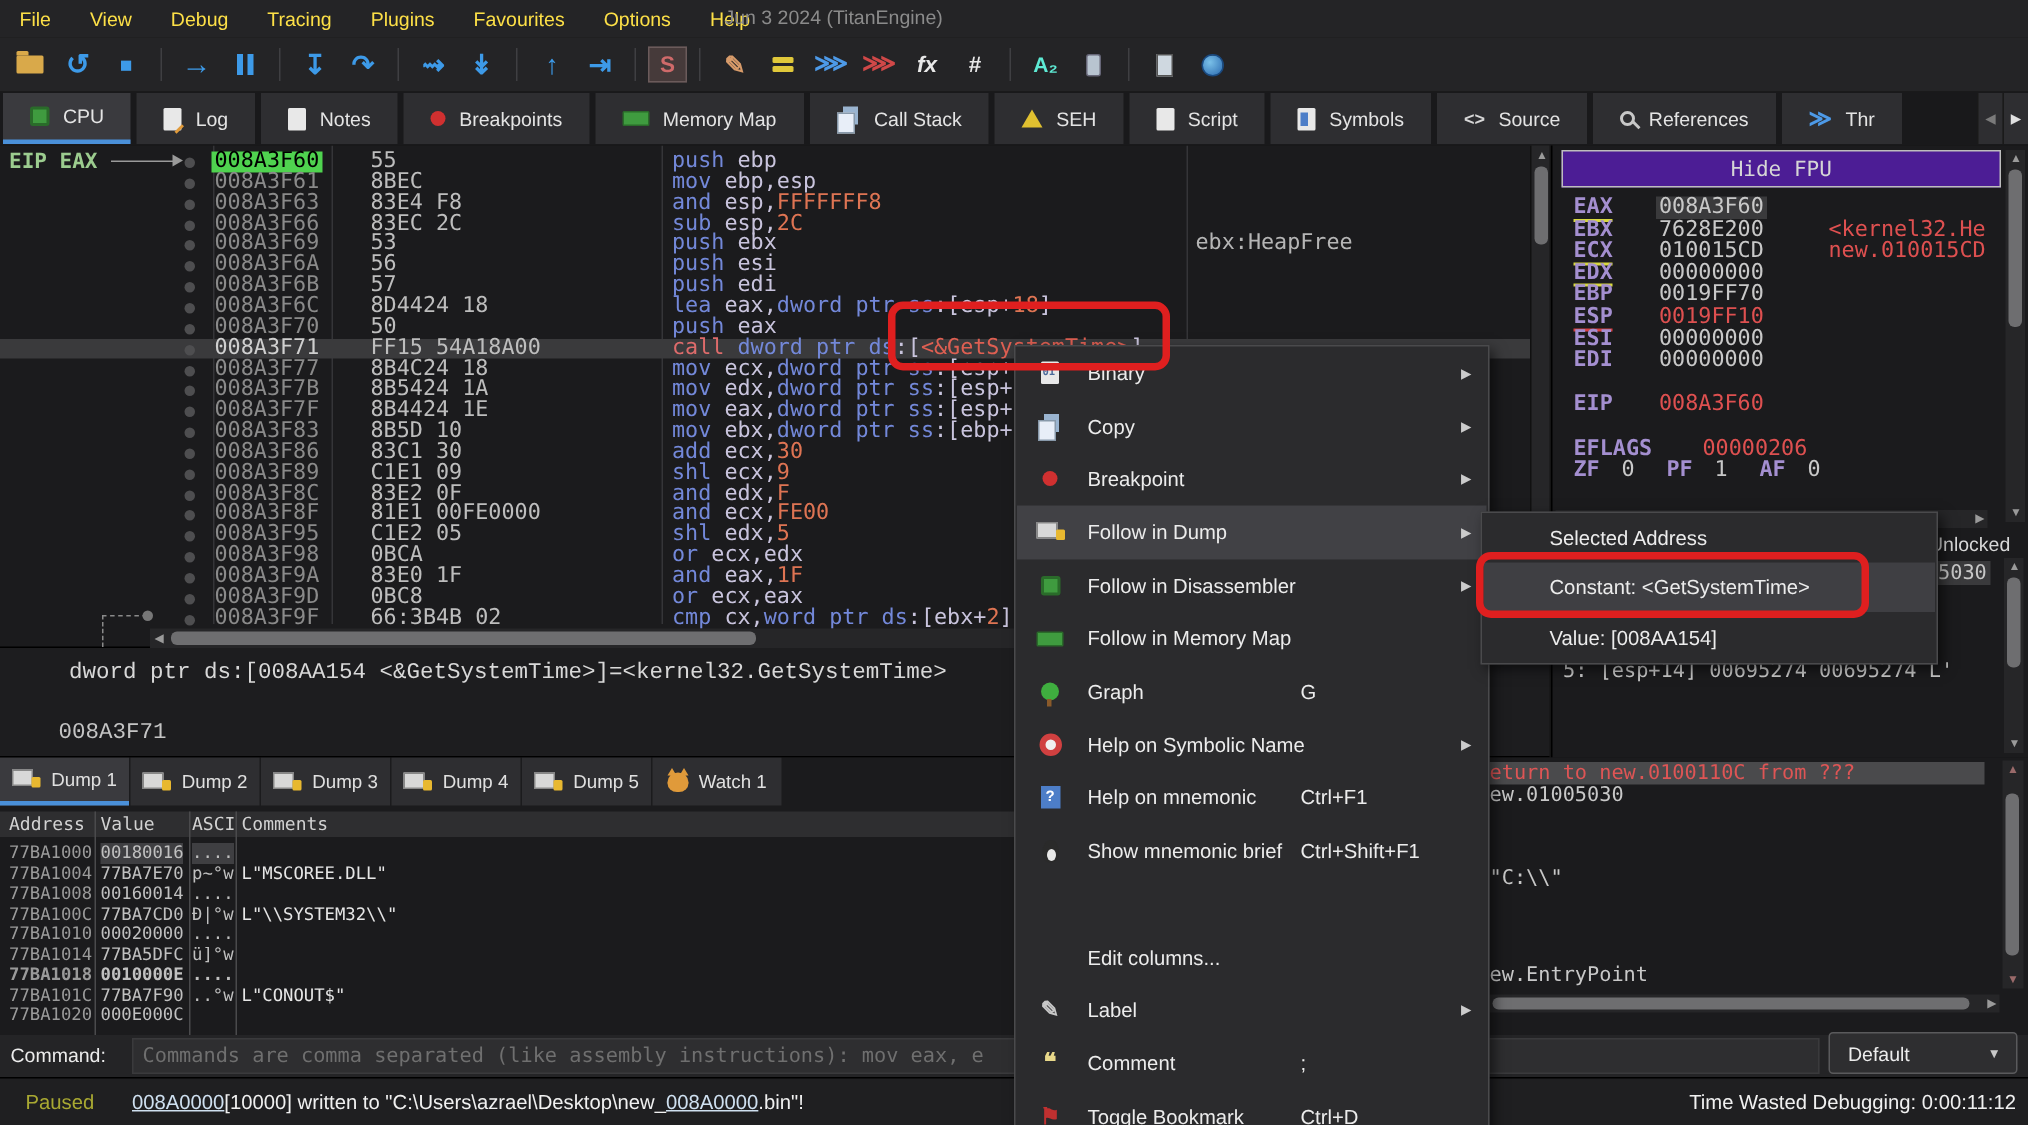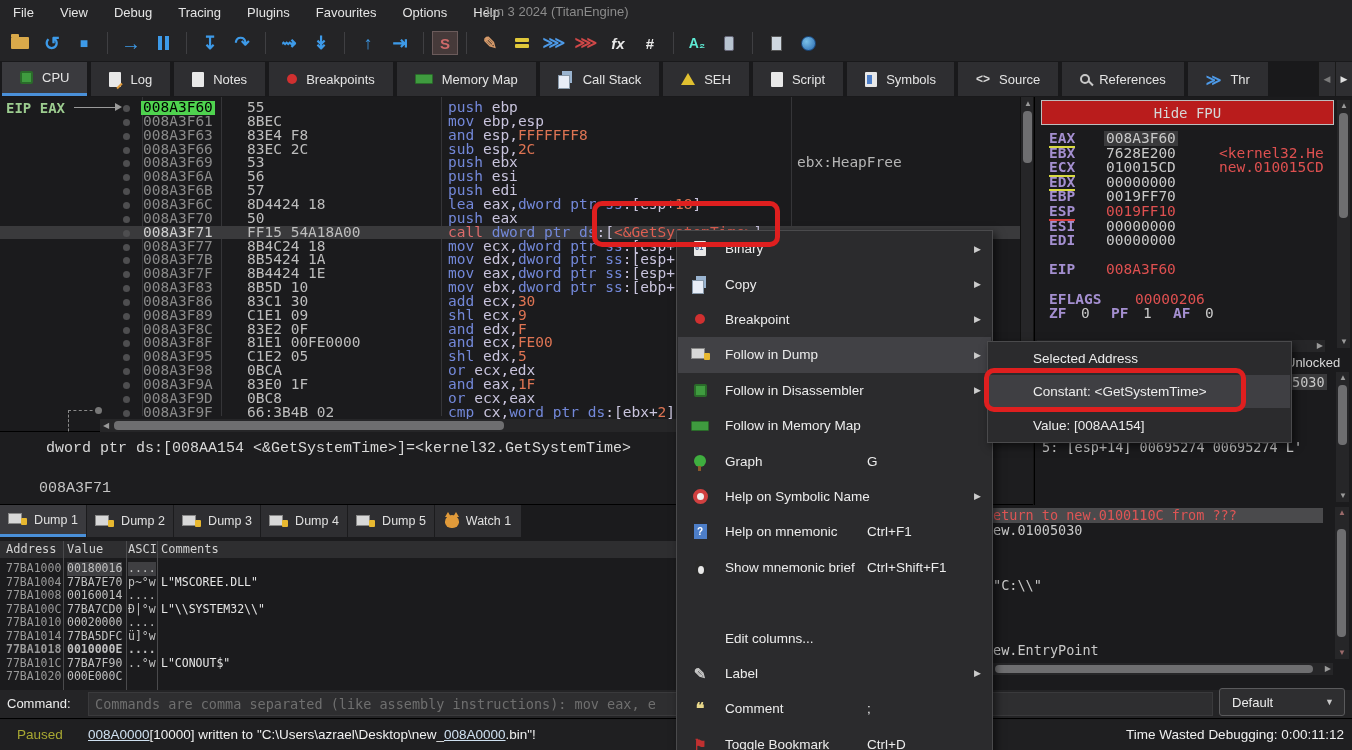--- a/index.html
+++ b/index.html
@@ -3,21 +3,21 @@
 <meta charset="utf-8">
 <style>
   * { margin:0; padding:0; box-sizing:border-box; }
   html,body { width:1352px; height:750px; overflow:hidden; background:#151515;
     font-family:"Liberation Sans", sans-serif; color:#e0e0e0; }
   .mono { font-family:Liberation Mono, monospace;margin-left:32px; }
   .abs { position:absolute; }
 
   
   #menubar { position:absolute; left:0; top:0; width:1352px; height:25px; background:#242426;
-    display:flex; align-items:center; font-size:13px; color:#e5e5e5; }
+    display:flex; align-items:center; font-size:13px; color:#fde047; }
   .menu-item { padding:0 13px; height:25px; display:flex; align-items:center; cursor:default; }
   #build-info { color:#8b8b8b; padding-left:10px; }
 
   #toolbar { position:absolute; left:0; top:25px; width:1352px; height:36px; background:#242426;
     display:flex; align-items:center; padding-left:4px; }
   .tbtn { width:30px; height:28px; display:flex; align-items:center; justify-content:center; margin:0 1px; }
   .tbtn.boxed { background:#463a3a; border:1px solid #6b5b5b; width:26px; height:24px; }
   .tsep { width:1px; height:22px; background:#3f3f42; margin:0 7px; }
   .gi { display:flex; align-items:center; justify-content:center; font-weight:bold; line-height:1; }
   .gi.italic { font-style:italic; }
@@ -64,21 +64,21 @@
   .sb { background:#262628; }
   .sb-thumb { position:absolute; background:#6e6e70; border-radius:4px; }
   .sb-arrow { position:absolute; color:#9a9a9a; font-size:8px; line-height:1; }
   #disasm-hsb { position:absolute; left:100px; top:419px; width:920px; height:13px; background:#262628; }
   #disasm-vsb { position:absolute; left:1020px; top:97px; width:13px; height:322px; background:#262628; border-left:1px solid #111; }
 
   
   #regs { position:absolute; left:1034px; top:97px; width:318px; height:408px; background:#1b1b1d;
     border-left:1px solid #000; overflow:hidden; }
   #hide-fpu { position:absolute; left:6px; top:3px; width:293px; height:25px; border:1px solid #bdbdbd;
-    background:#b91c1c; color:#d6d6d6; font-family:"DejaVu Sans Mono",monospace; font-size:14px;
+    background:#4c1d95; color:#d6d6d6; font-family:"DejaVu Sans Mono",monospace; font-size:14px;
     display:flex; align-items:center; justify-content:center; }
   .rrow { position:absolute; left:0; width:318px; height:14.6px; line-height:14.6px;
     font-family:"DejaVu Sans Mono",monospace; font-size:14.5px; white-space:pre; }
   .r-name { position:absolute; left:14px; color:#a48fd0; font-weight:bold; }
   .r-name.u-y { border-bottom:2px solid #d8d840; } .r-name.u-r { border-bottom:2px solid #d84040; }
   .r-val { position:absolute; left:71px; color:#c8c8c8; }
   .r-val.red { color:#de5050; } .r-val.selbg { background:#3a3a3c; padding:0 2px; margin-left:-2px; }
   .r-note { position:absolute; left:184px; color:#de5050; white-space:nowrap; }
   #regs-hsb { position:absolute; left:2px; top:243px; width:288px; height:12px; background:#262628; }
   #regs-vsb { position:absolute; left:302px; top:3px; width:13px; height:248px; background:#262628; }

